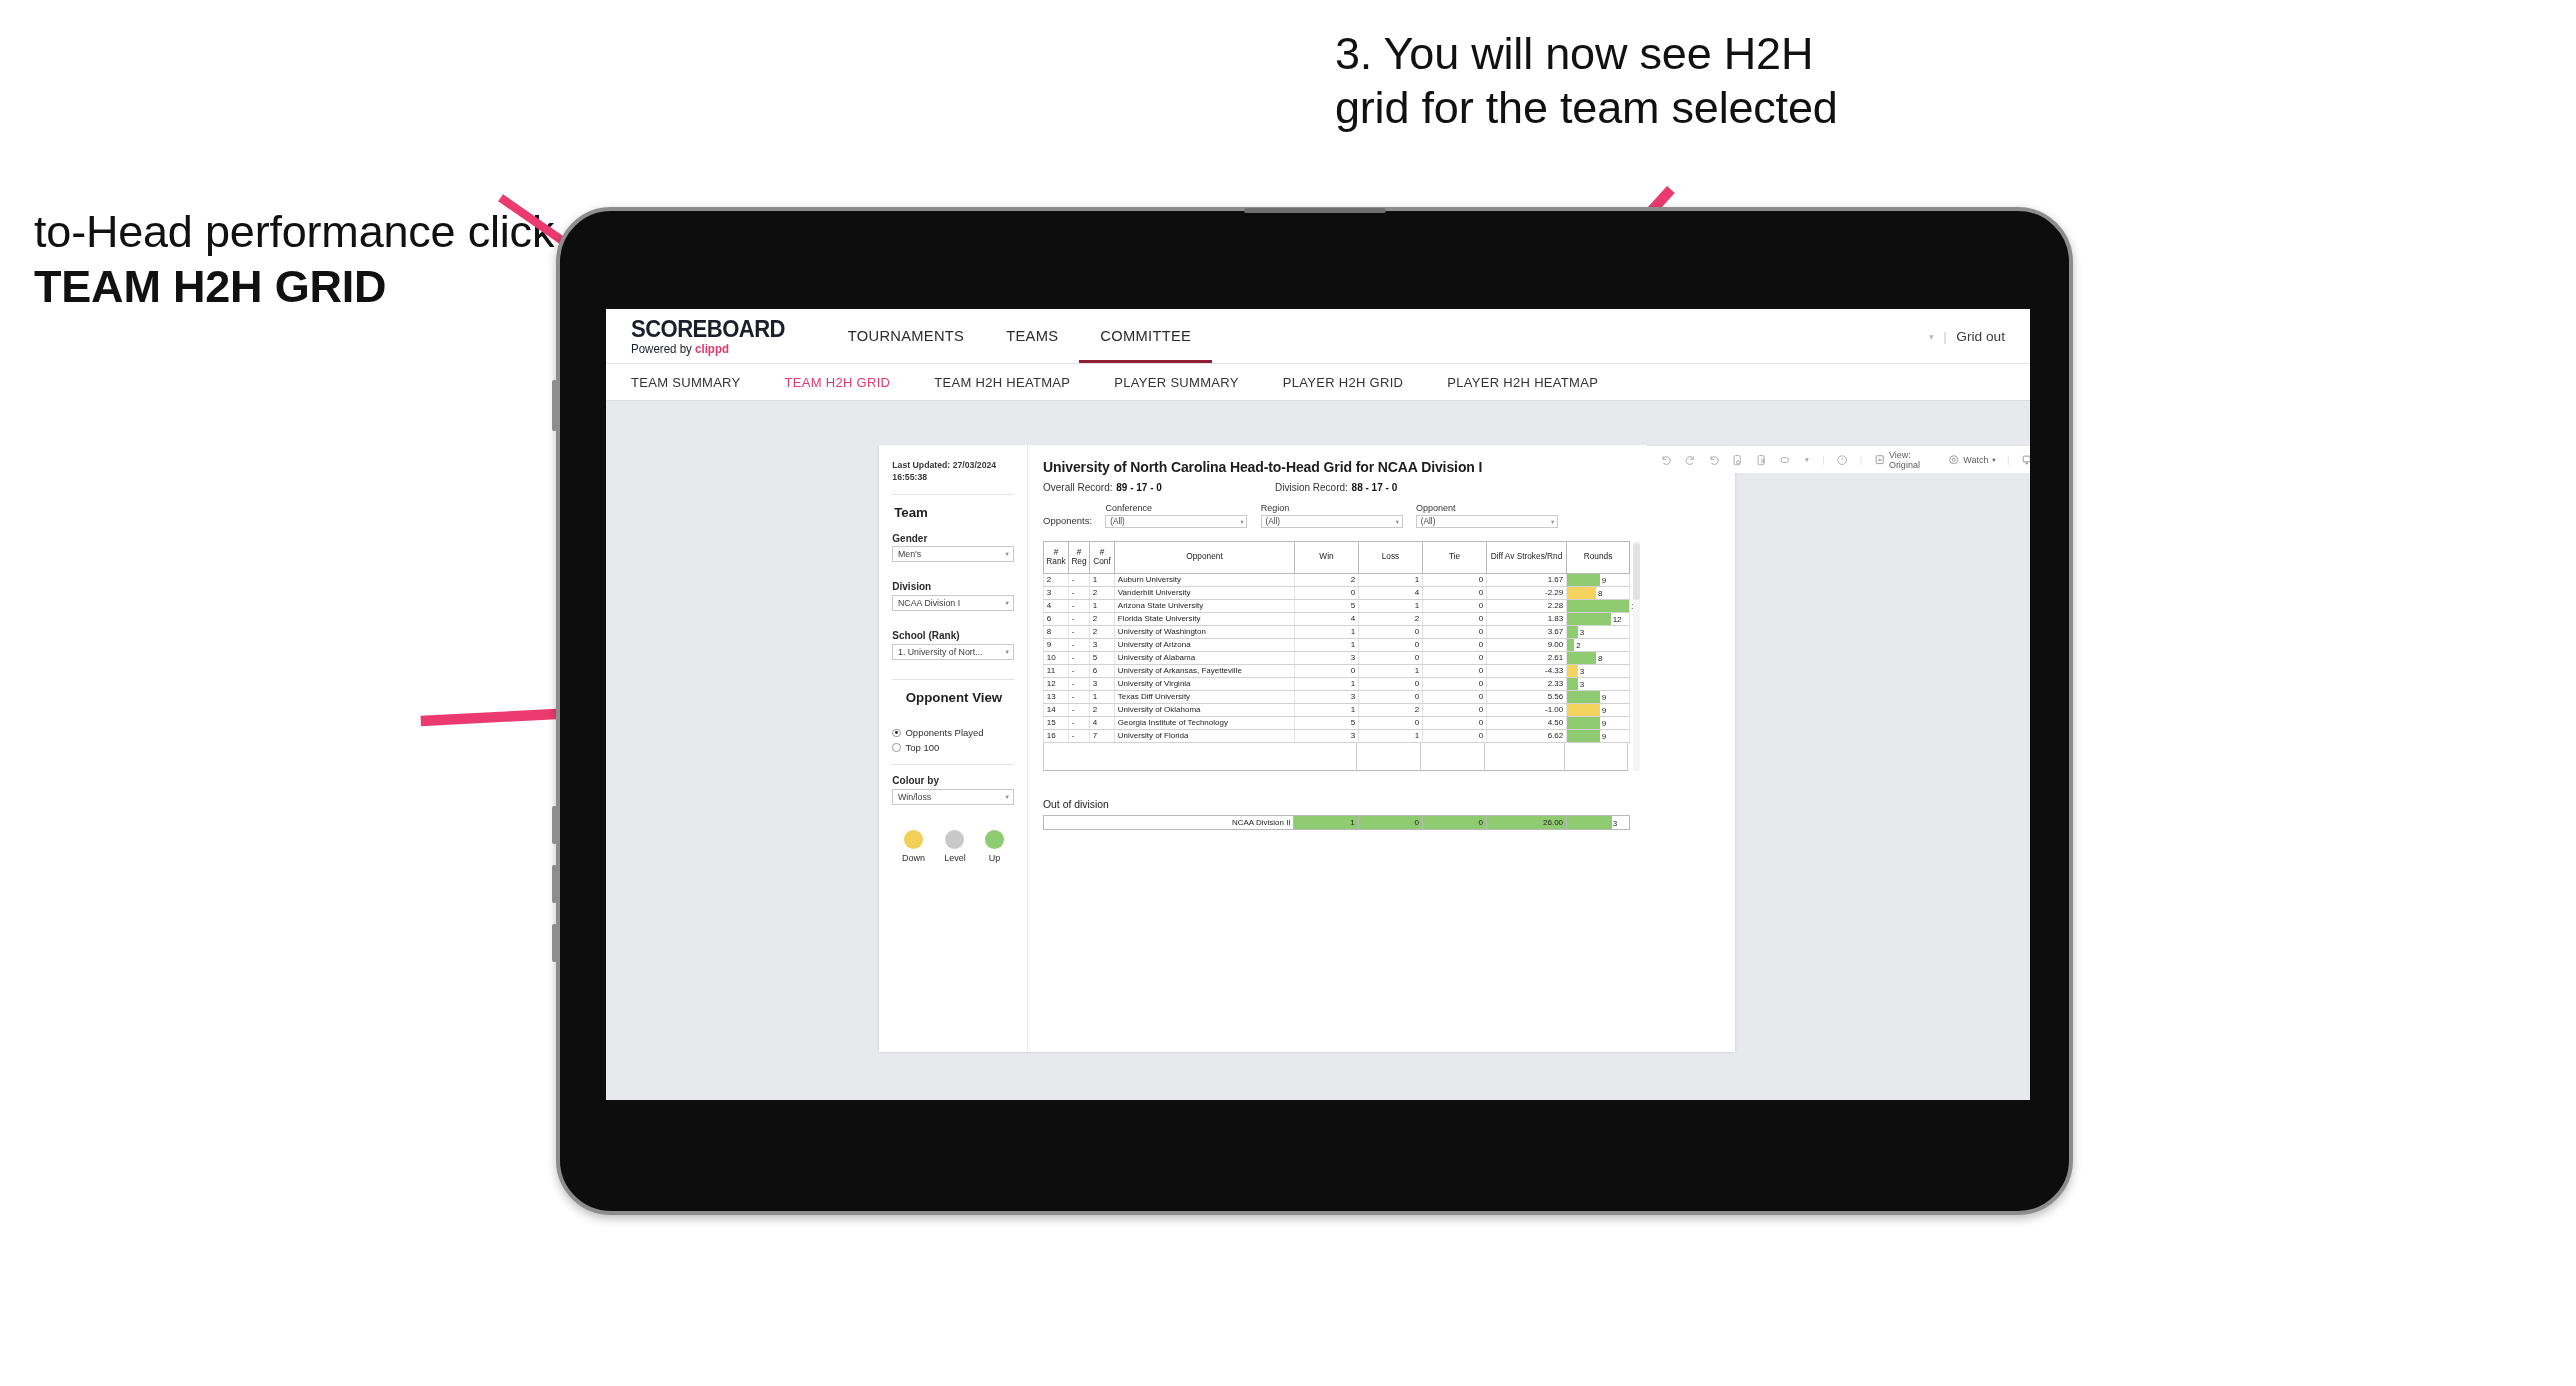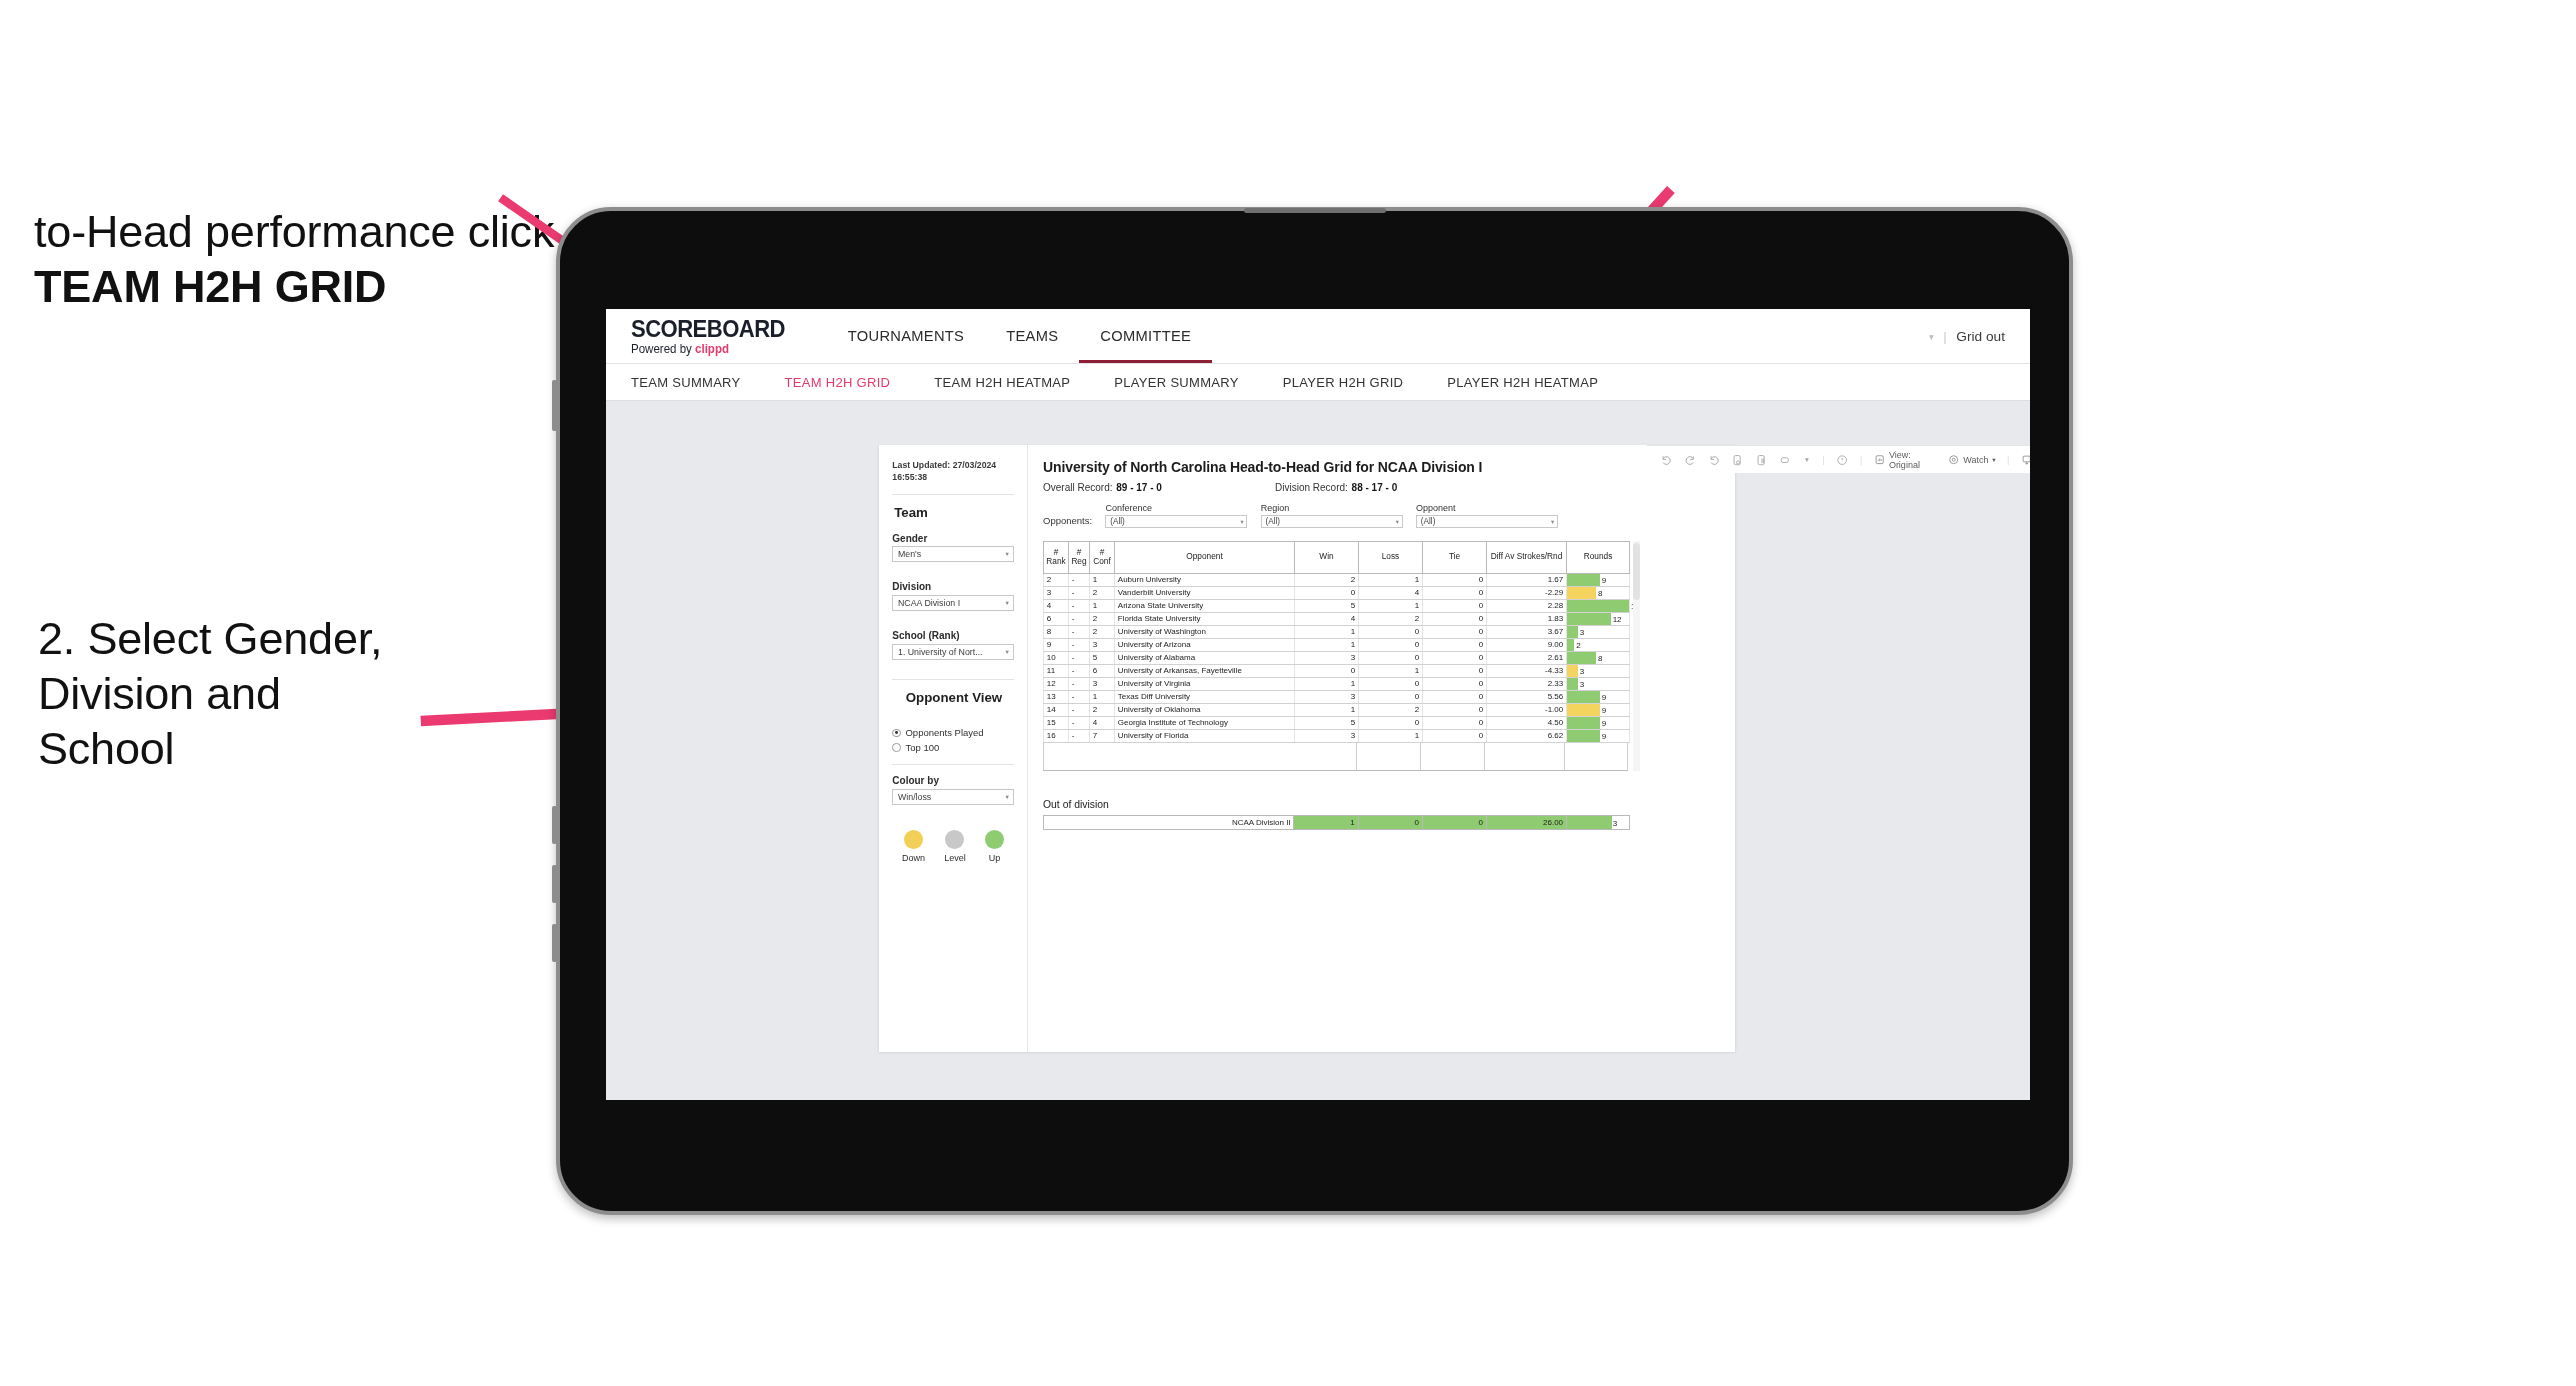--- a/index.html
+++ b/index.html
@@ -231,24 +231,23 @@
 <body>
 
 <div class="stage">
 
   <div class="annot" id="annot1">
     <br>
     <span>to-Head performance click</span>
     <span class="strong">TEAM H2H GRID</span>
   </div>
 
-  <div class="annot" id="annot2">2. Select Gender,
-Division and
-School</div>
-
+
+  <div class="annot" id="annot3">3. You will now see H2H
+grid for the team selected</div>
 
   <svg class="arrow" style="left:493px; top:190px;" width="313" height="209" viewBox="0 0 330 220">
     <path d="M8,8 L250,176" stroke="#ea3a6f" stroke-width="9" fill="none"></path>
     <path d="M300,212 L232,140 L236,196 Z" fill="#ea3a6f"></path>
   </svg>
 
   <svg class="arrow" style="left:417px; top:664px;" width="446" height="95" viewBox="0 0 470 100">
     <path d="M4,60 L392,40" stroke="#ea3a6f" stroke-width="11" fill="none"></path>
     <path d="M452,31 L366,8 L372,70 Z" fill="#ea3a6f"></path>
   </svg>

